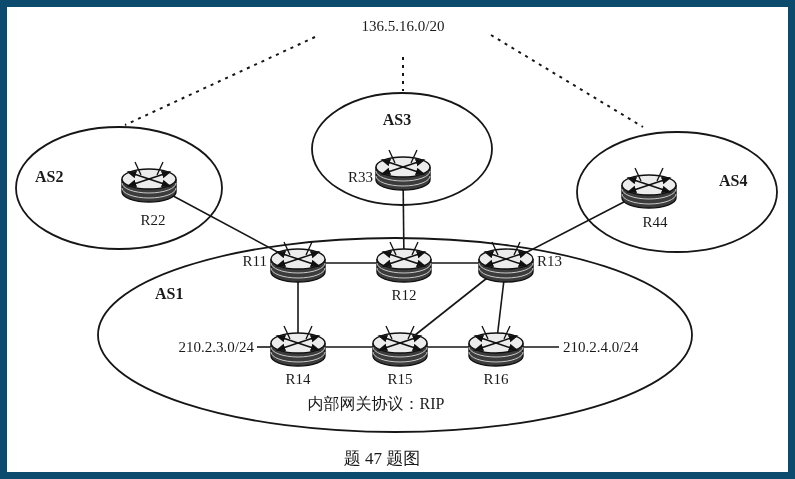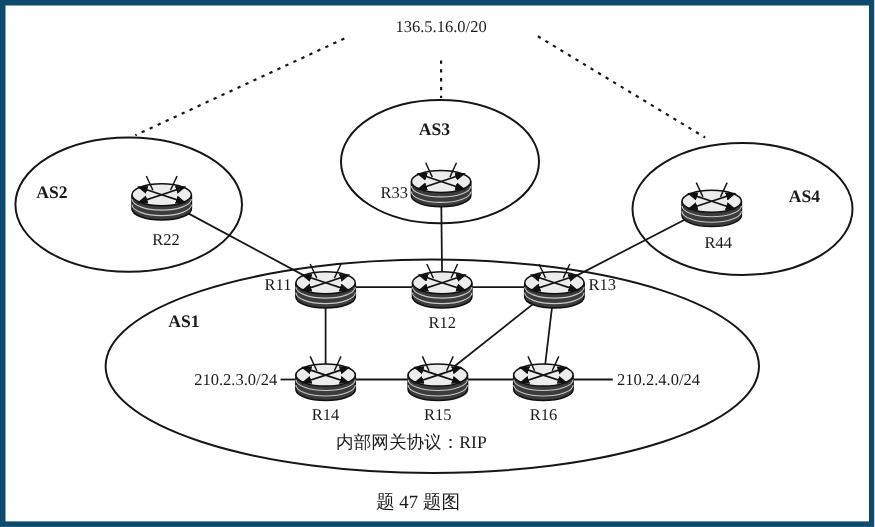--- a/index.html
+++ b/index.html
@@ -6,21 +6,21 @@
     margin: 0;
     padding: 0;
     background: #ffffff;
     font-family: "Liberation Serif", serif;
   }
   .canvas {
     position: relative;
     width: 795px;
     height: 479px;
     background: #ffffff;
-    border: 5px solid #0c4a6e;
+    border: 7px solid #0c4a6e;
     box-sizing: border-box;
     overflow: hidden;
   }
   svg { display: block; }
   text {
     font-family: "Liberation Serif", serif;
     font-size: 15px;
     fill: #1a1a1a;
   }
   .as-label {

